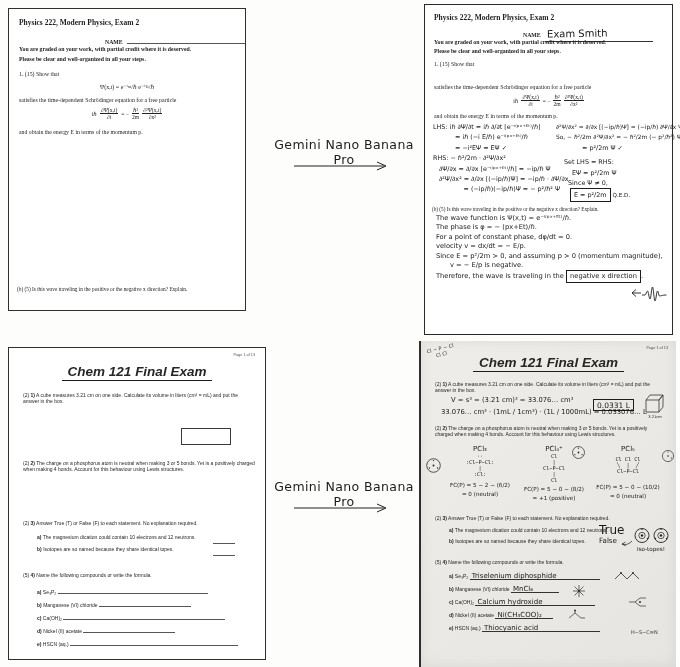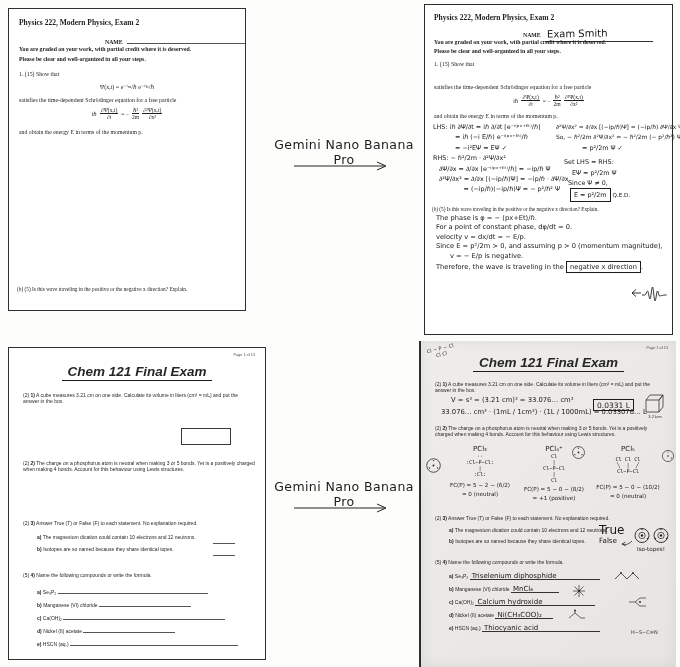--- a/index.html
+++ b/index.html
@@ -120,20 +120,21 @@
       <div class="hwl" style="padding-left:16px;">EΨ = p²/2m Ψ</div>
       <div class="hwl" style="padding-left:12px;">Since Ψ ≠ 0,</div>
       <div class="hwl" style="padding-left:14px;">
         <span class="boxed">E = p²/2m</span>
         <span style="font-size:5.6px;">Q.E.D.</span>
       </div>
     </div>
 
     <div class="p" style="left:7px; top:201px; font-size:5.2px;">(b) (5) Is this wave traveling in the positive or the negative x direction? Explain.</div>
     <div class="p hw" style="left:11px; top:209px;">
+      <div class="pbl">The wave function is  Ψ(x,t) = e⁻ⁱ⁽ᵖˣ⁺ᴱᵗ⁾/ℏ.</div>
       <div class="pbl">The phase is  φ = − (px+Et)/ℏ.</div>
       <div class="pbl">For a point of constant phase,  dφ/dt = 0.</div>
       <div class="pbl">velocity  v = dx/dt = − E/p.</div>
       <div class="pbl">Since E = p²/2m &gt; 0, and assuming p &gt; 0 (momentum magnitude),</div>
       <div class="pbl" style="padding-left:14px;">v = − E/p  is negative.</div>
       <div class="pbl">
         <span>Therefore, the wave is traveling in the</span>
         <span class="boxed">negative x direction</span><span>.</span>
       </div>
     </div>

